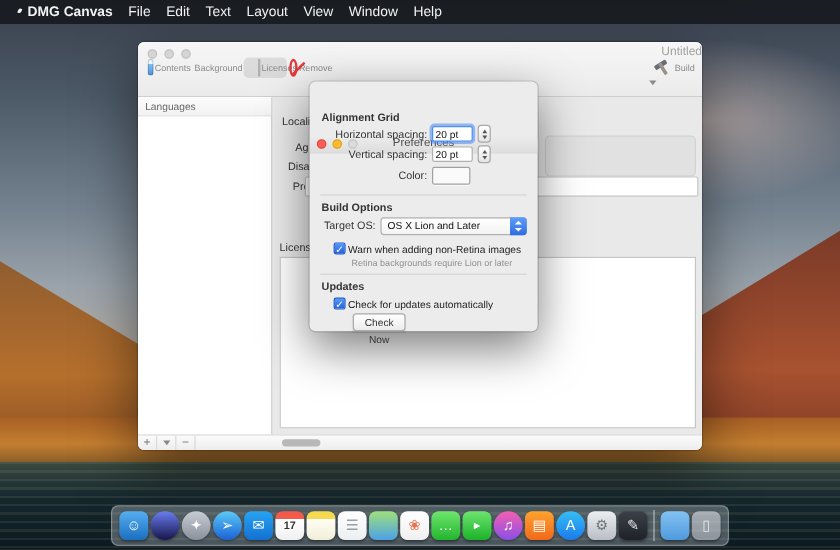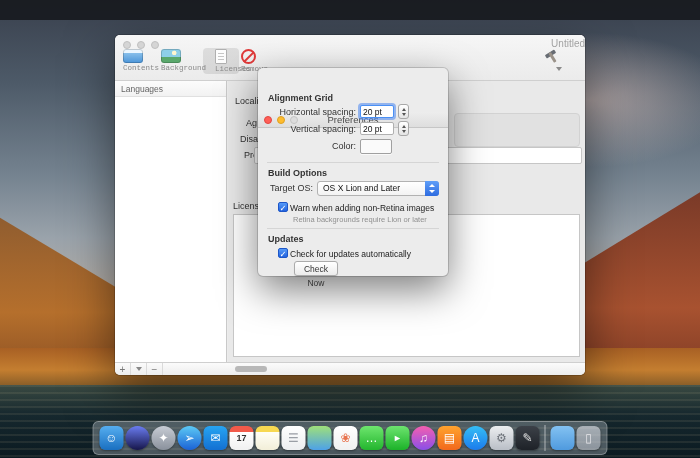--- a/index.html
+++ b/index.html
@@ -62,22 +62,22 @@
     border-radius:5px 5px 0 0; }
   .win-title { position:absolute; left:0; right:0; top:3px; text-align:right;
     font-size:10px; color:#a2a2a2; }
   .lights { position:absolute; left:8px; top:6px; display:flex; gap:6px; }
   .light { width:8px; height:8px; border-radius:50%; }
   .light.inactive { background:#d5d5d5; border:1px solid #c0c0c0; }
   .light.red { background:#ff5f57; border:1px solid #e24640; }
   .light.yellow { background:#febc2e; border:1px solid #dfa023; }
   .light.gray { background:#dcdcdc; border:1px solid #c4c4c4; }
 
-  .tb-item { position:absolute; top:14px; width:36px; display:flex; flex-direction:column;
-    align-items:flex-start; gap:1px;font-family:Liberation Mono, monospace; }
+  .tb-item { position:absolute; top:14px; width:36px; display:flex; 
+    align-items:center; gap:1px; }
   .tb-label { font-size:7.5px; color:#8a8a8a; white-space:nowrap; }
   .tbi-contents { left:8px; }
   .tbi-background { left:46px; }
   .tbi-licenses { left:88px; background:rgba(0,0,0,.09); border-radius:4px; padding:1px 12px; top:13px; }
   .tbi-remove { left:126px; }
   .tbi-build { right:6px;gap:17px; }
   .icon-contents { width:20px; height:14px; border-radius:3px;
     background:linear-gradient(180deg,#eaf6ff 0 4px, rgba(0,0,0,0) 4px), linear-gradient(180deg,#9fd0f2,#4a94d8);
     box-shadow:inset 0 0 0 1px rgba(0,0,0,.18); }
   .icon-background { width:20px; height:14px; border-radius:3px;
@@ -192,20 +192,31 @@
   <div class="wallpaper">
     <div class="wp-cloud"></div>
     <div class="wp-peak"></div>
     <div class="wp-left"></div>
     <div class="wp-right"></div>
     <div class="wp-band"></div>
     <div class="wp-water"></div>
   </div>
 
   <div class="menubar">
+    <div class="left">
+      <span><span class="apple-icon"></span></span>
+      <span class="menu-item app">DMG Canvas</span>
+      <span class="menu-item">File</span>
+      <span class="menu-item">Edit</span>
+      <span class="menu-item">Text</span>
+      <span class="menu-item">Layout</span>
+      <span class="menu-item">View</span>
+      <span class="menu-item">Window</span>
+      <span class="menu-item">Help</span>
+    </div>
   </div>
 
   <div class="window">
     <div class="win-chrome">
       <div class="win-title">Untitled</div>
       <div class="lights">
         <span class="light inactive"></span>
         <span class="light inactive"></span>
         <span class="light inactive"></span>
       </div>

